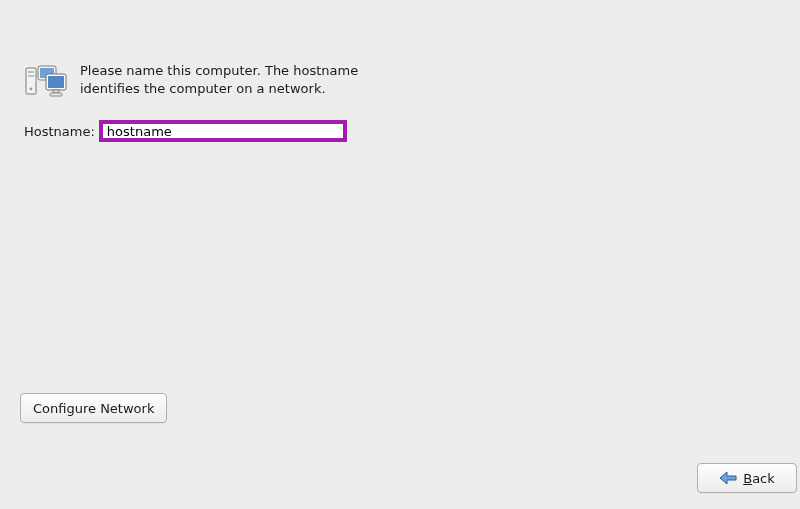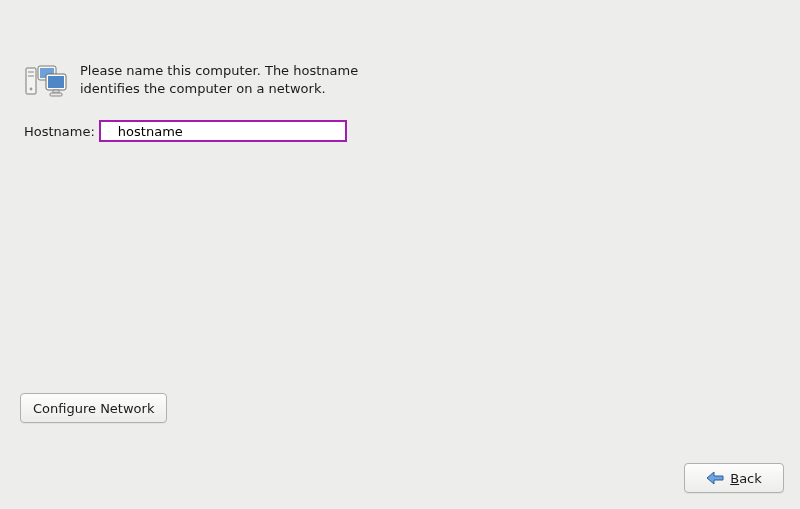--- a/index.html
+++ b/index.html
@@ -32,24 +32,24 @@
     align-items:center;
     gap:4px;
   }
   .label{
     white-space:nowrap;
   }
   .hostname-input{
     width:248px;
     height:22px;
     box-sizing:border-box;
-    border:2px solid #a21caf;
+    border:4px solid #a21caf;
     background:#ffffff;
     font:inherit;
-    padding:2px 17px;
+    padding:2px 4px;
     outline:none;
   }
   .configure-btn{
     position:absolute;
     left:20px;
     top:393px;
     text-align:right;
   }
   .btn{
     display:inline-flex;
@@ -62,21 +62,21 @@
     background:linear-gradient(#fdfdfd,#ececea);
     border:1px solid #b0b0ae;
     border-radius:4px;
     box-shadow:0 1px 0 rgba(0,0,0,0.04);
     cursor:default;
     user-select:none;
   }
   .btn .underline{text-decoration:underline;}
   .bottom-bar{
     position:absolute;
-    right:16px;
+    right:3px;
     bottom:16px;
     display:flex;
     gap:8px;
   }
   .bottom-bar .btn{
     min-width:74px;
     padding:0 12px;
     justify-content:center;
   }
   .arrow-icon{display:inline-block;line-height:0;}

